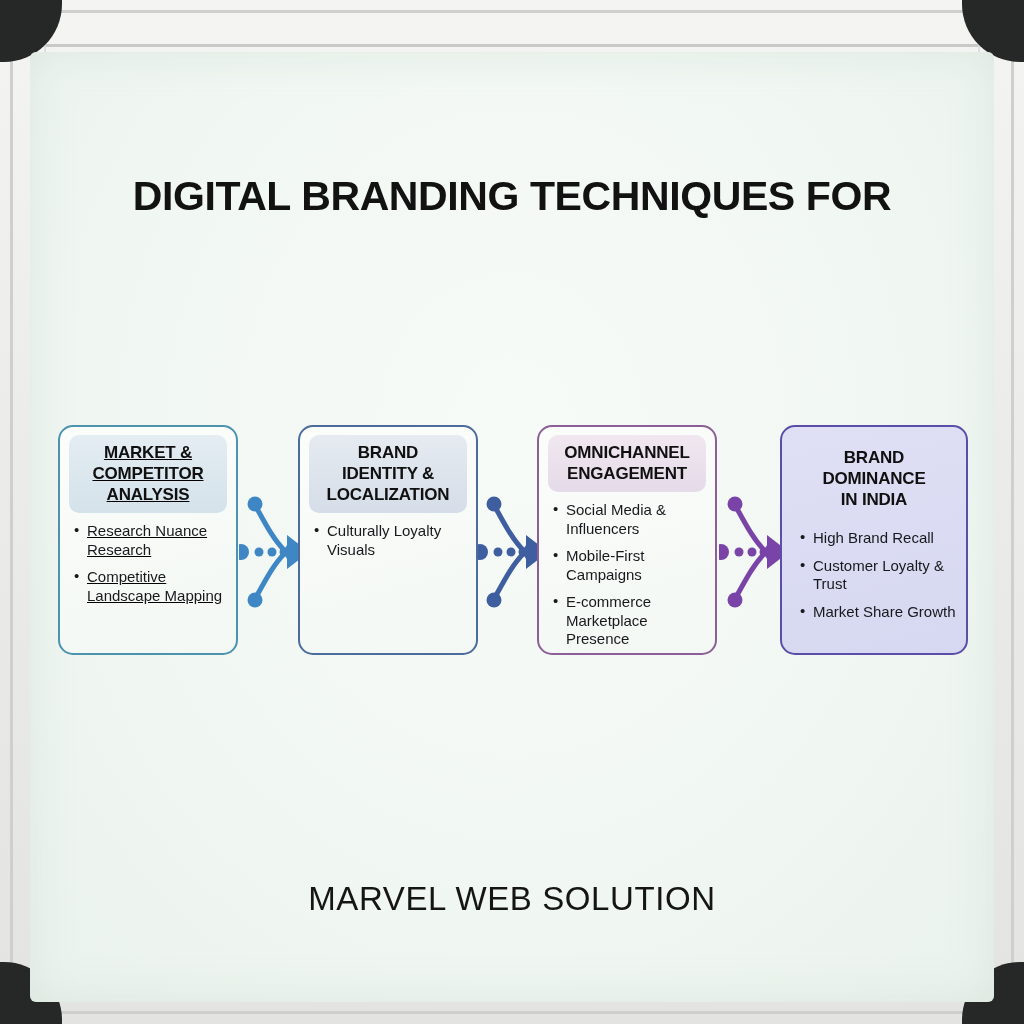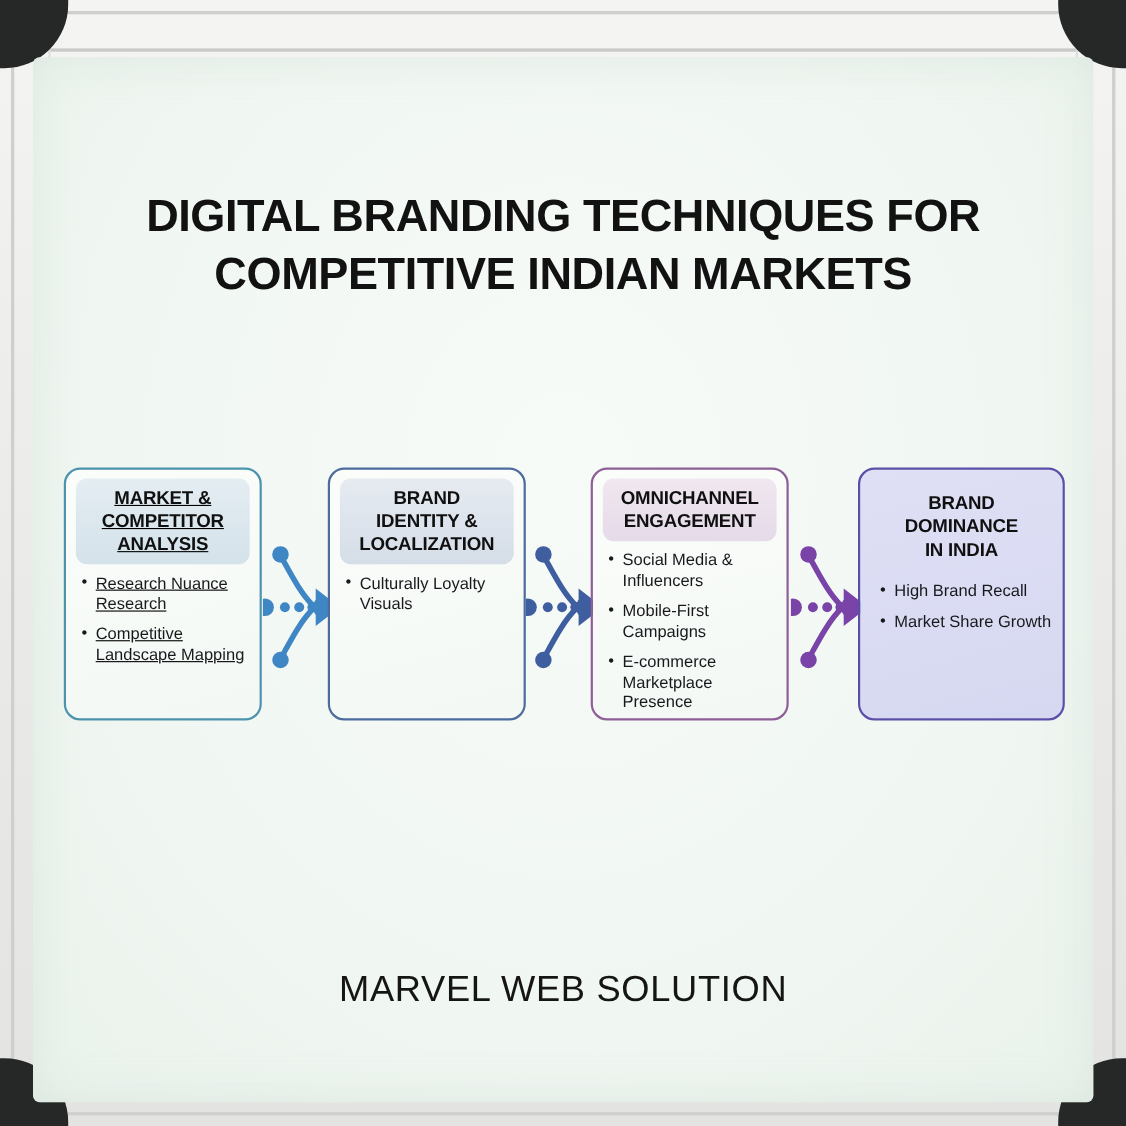--- a/index.html
+++ b/index.html
@@ -128,21 +128,20 @@
 
   <div class="corner-bracket" id="corner-tl"></div>
   <div class="corner-bracket" id="corner-tr"></div>
   <div class="corner-bracket" id="corner-bl"></div>
   <div class="corner-bracket" id="corner-br"></div>
 
   <div id="board-surface">
 
     <div id="title-block">
       <div class="title-line">DIGITAL BRANDING TECHNIQUES FOR</div>
-      <div class="title-line">COMPETITIVE INDIAN MARKETS</div>
     </div>
 
     <div id="flow-row">
 
       <div class="node" id="node-0">
         <div class="node-head">
           <div class="node-head-text">MARKET &amp;</div>
           <div class="node-head-text">COMPETITOR</div>
           <div class="node-head-text">ANALYSIS</div>
         </div>
@@ -218,20 +217,21 @@
       </div>
 
       <div class="node" id="node-3">
         <div class="node-head">
           <div class="node-head-text">BRAND</div>
           <div class="node-head-text">DOMINANCE</div>
           <div class="node-head-text">IN INDIA</div>
         </div>
         <ul class="node-list">
           <li>High Brand Recall</li>
+          <li>Customer Loyalty &amp; Trust</li>
           <li>Market Share Growth</li>
         </ul>
       </div>
 
     </div>
 
     <div id="footer-block">
       <div id="footer-text">MARVEL WEB SOLUTION</div>
     </div>
 

